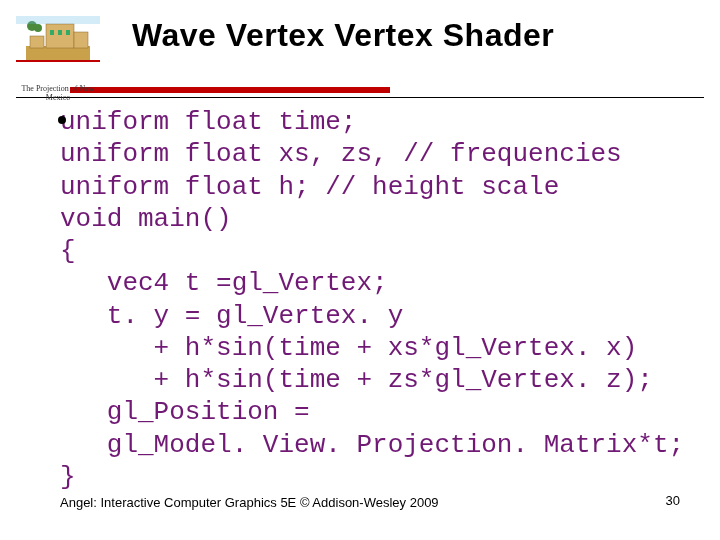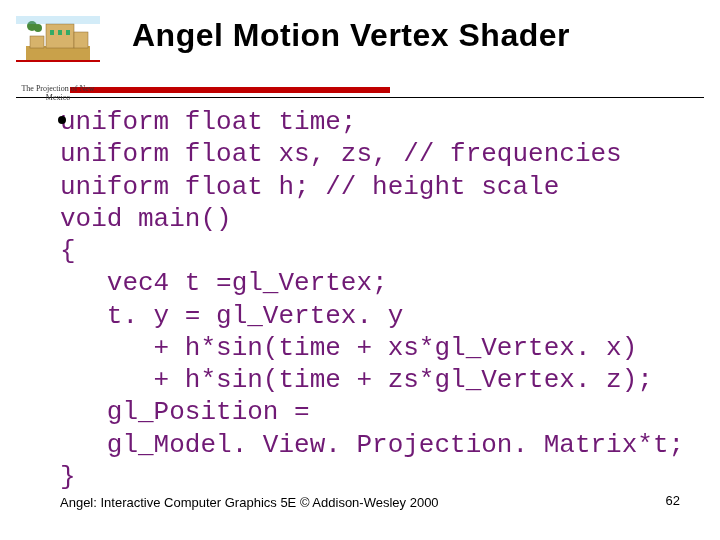--- a/index.html
+++ b/index.html
@@ -106,35 +106,35 @@
       <rect x="14" y="20" width="14" height="12" fill="#d7b36b" stroke="#8a6a2f" stroke-width="0.5"></rect>
       <rect x="34" y="14" width="4" height="5" fill="#3a6"></rect>
       <rect x="42" y="14" width="4" height="5" fill="#3a6"></rect>
       <rect x="50" y="14" width="4" height="5" fill="#3a6"></rect>
       <circle cx="16" cy="10" r="5" fill="#4a8a3a"></circle>
       <circle cx="22" cy="12" r="4" fill="#4a8a3a"></circle>
       <rect x="0" y="0" width="84" height="8" fill="#6ec0e8" opacity="0.3"></rect>
     </svg>
     <div class="university-label">The Projection of New Mexico</div>
   </div>
-  <h1 class="title">Angel Motion Vertex Shader</h1>
+  <h1 class="title">Wave Vertex Vertex Shader</h1>
   <div class="thick-rule"></div>
   <div class="thin-rule"></div>
 </div>
 
 <div class="content">
   <div class="bullet"></div>
   <pre class="code" id="code-block">uniform float time;
 uniform float xs, zs, // frequencies
 uniform float h; // height scale
 void main()
 {
    vec4 t =gl_Vertex;
    t. y = gl_Vertex. y
       + h*sin(time + xs*gl_Vertex. x)
       + h*sin(time + zs*gl_Vertex. z);
    gl_Position =
    gl_Model. View. Projection. Matrix*t;
 }</pre>
 </div>
 
-<div class="footer-cite">Angel: Interactive Computer Graphics 5E © Addison-Wesley 2000</div>
-<div class="page-num">62</div>
+<div class="footer-cite">Angel: Interactive Computer Graphics 5E © Addison-Wesley 2009</div>
+<div class="page-num">30</div>
 
 </body></html>

